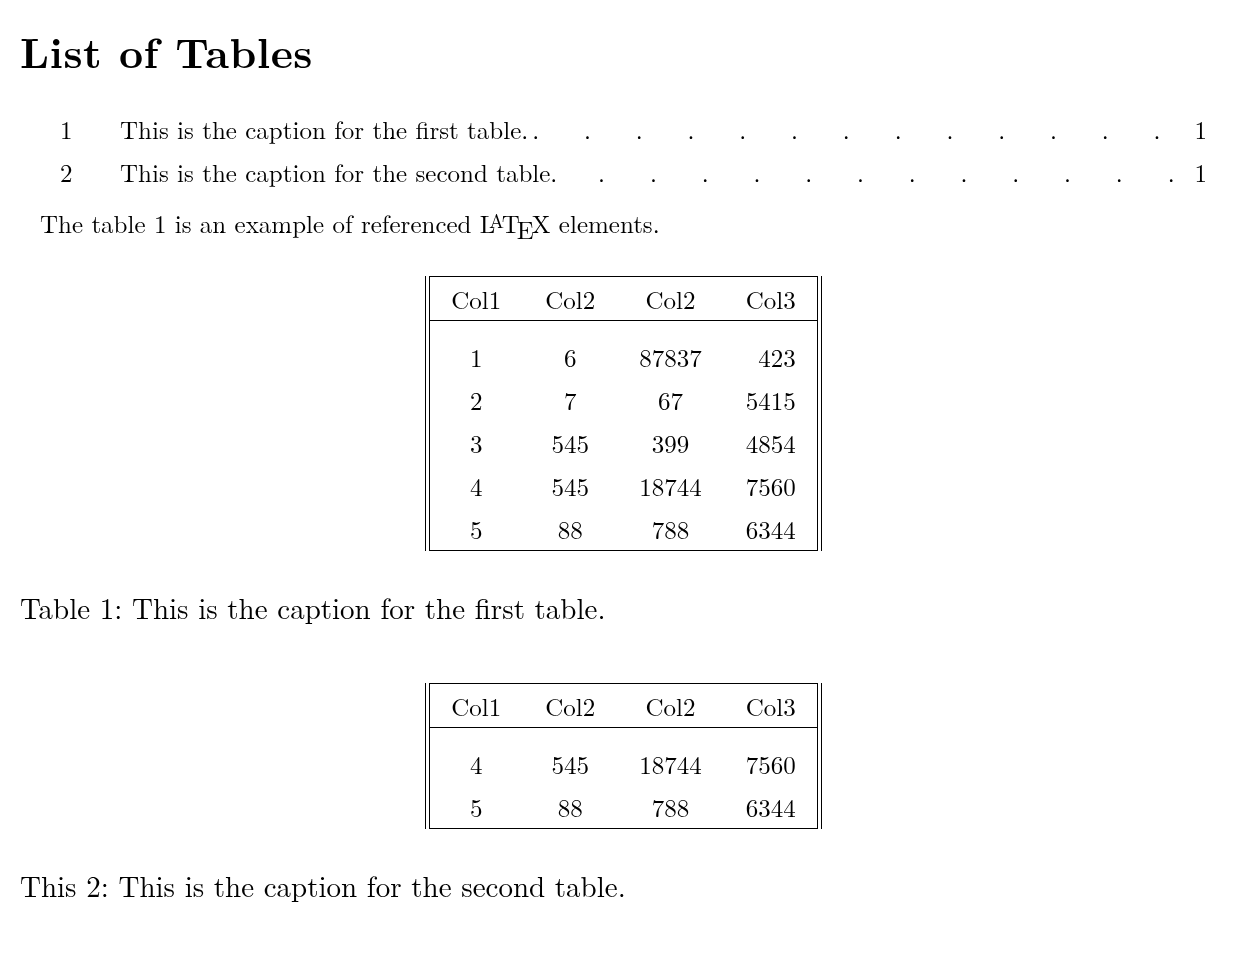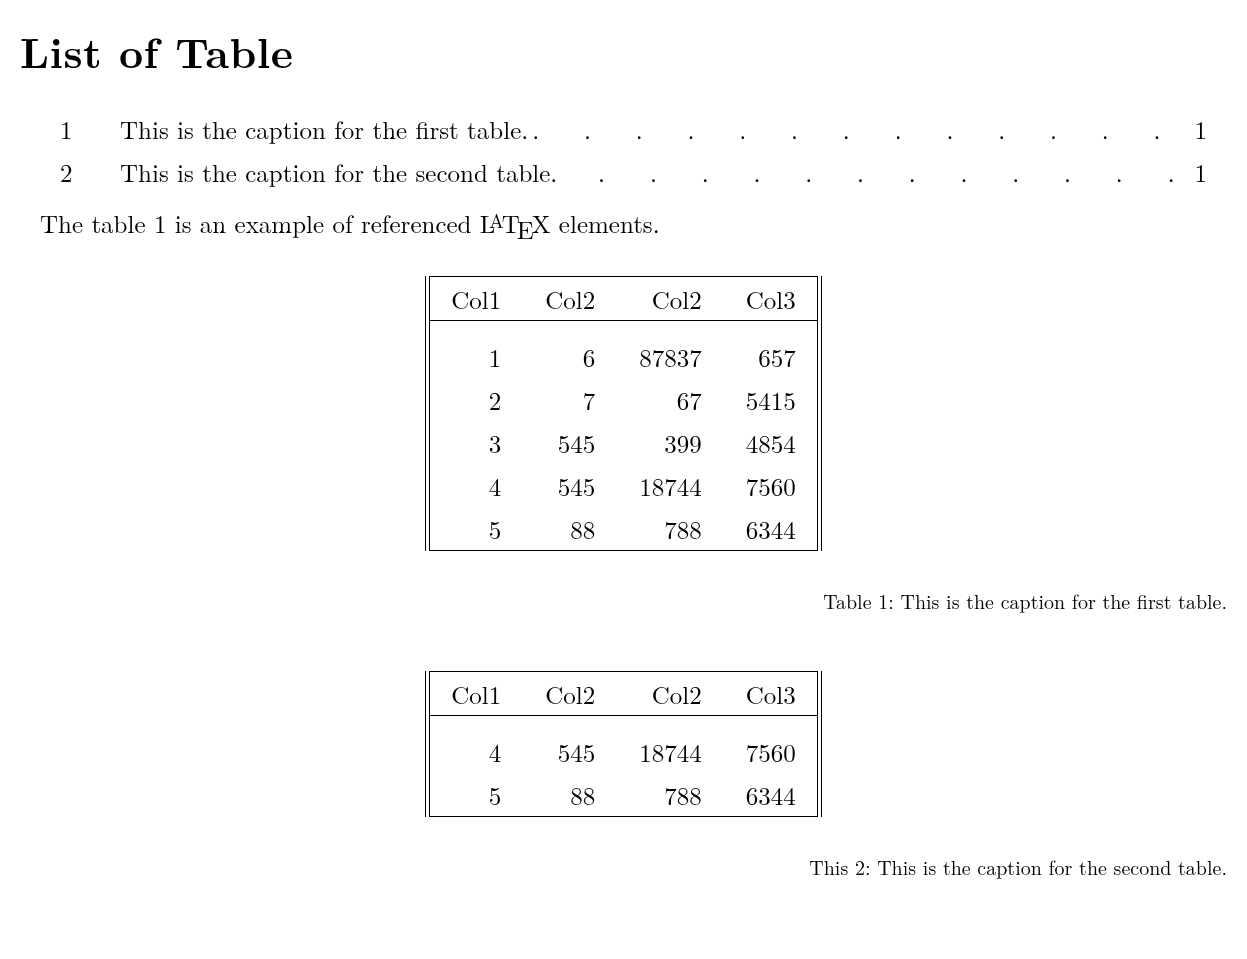--- a/index.html
+++ b/index.html
@@ -76,37 +76,37 @@
     background:#000;
   }
   .tbl-frame::before{ left:3px;}
   .tbl-frame::after{ right:3px;}
   table.inner {
     border-collapse: collapse;
     font-size:25px;
   }
   table.inner td, table.inner th{
     padding: 4px 22px;
-    text-align:right;
+    text-align:center;
     font-weight:normal;
   }
   .hdr-row th { border-top:1px solid #000; border-bottom:1px solid #000;}
   .gap-row td { height:6px; padding:0; border-top:1px solid #000;}
   .last-row td { border-bottom:1px solid #000; padding-bottom:10px;}
   .col-r { text-align:right !important; padding-right:26px;}
   .caption {
-    text-align:right;
-    font-size:20px;
+    text-align:left;
+    font-size:29px;
     margin: 28px 0 56px 0;
   }
 </style>
 </head>
 <body>
 
-<h1 class="lot-heading">List of Table</h1>
+<h1 class="lot-heading">List of Tables</h1>
 
 <div class="lot">
   <div class="lot-row">
     <span class="lot-num">1</span>
     <span class="lot-caption">This is the caption for the first table.</span>
     <span class="dot-leader">. &nbsp;. &nbsp;. &nbsp;. &nbsp;. &nbsp;. &nbsp;. &nbsp;. &nbsp;. &nbsp;. &nbsp;. &nbsp;. &nbsp;. &nbsp;. &nbsp;. &nbsp;. &nbsp;. &nbsp;. &nbsp;.</span>
     <span class="lot-page">1</span>
   </div>
   <div class="lot-row">
     <span class="lot-num">2</span>
@@ -130,21 +130,21 @@
         <th>Col2</th>
         <th>Col3</th>
       </tr>
       <tr class="gap-row">
             <td colspan="4"></td>
           </tr>
       <tr>
         <td>1</td>
         <td>6</td>
         <td>87837</td>
-        <td class="col-r">657</td>
+        <td class="col-r">423</td>
       </tr>
       <tr>
         <td>2</td>
         <td>7</td>
         <td>67</td>
         <td class="col-r">5415</td>
       </tr>
       <tr>
         <td>3</td>
         <td>545</td>

